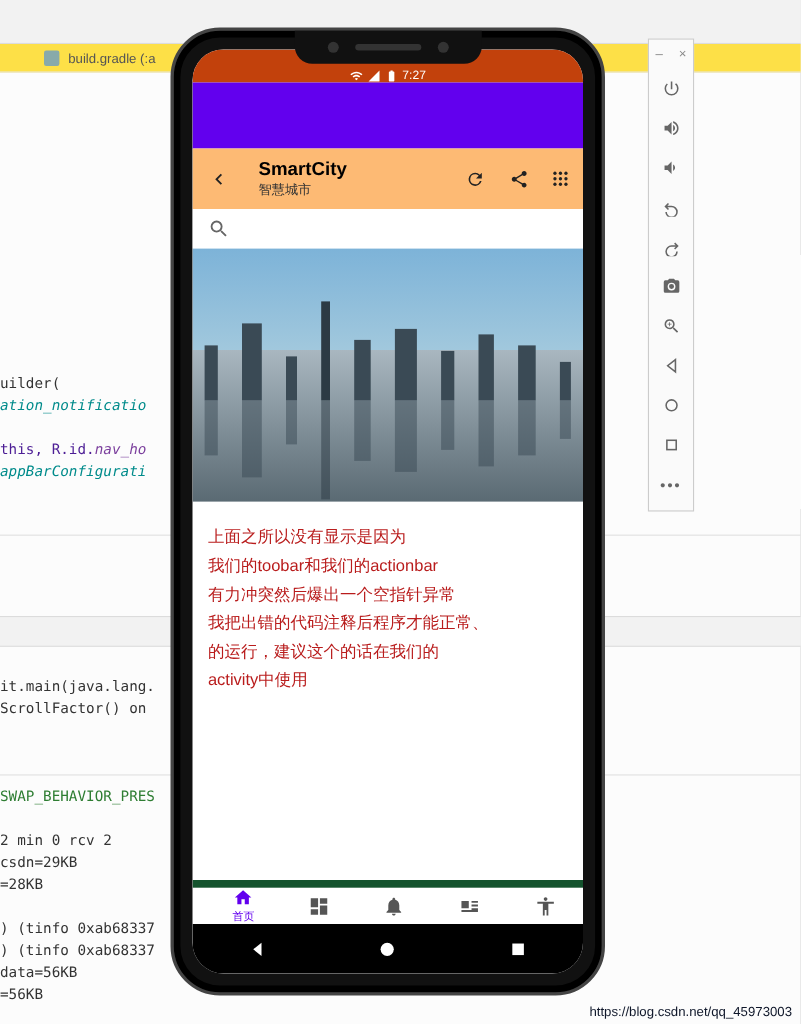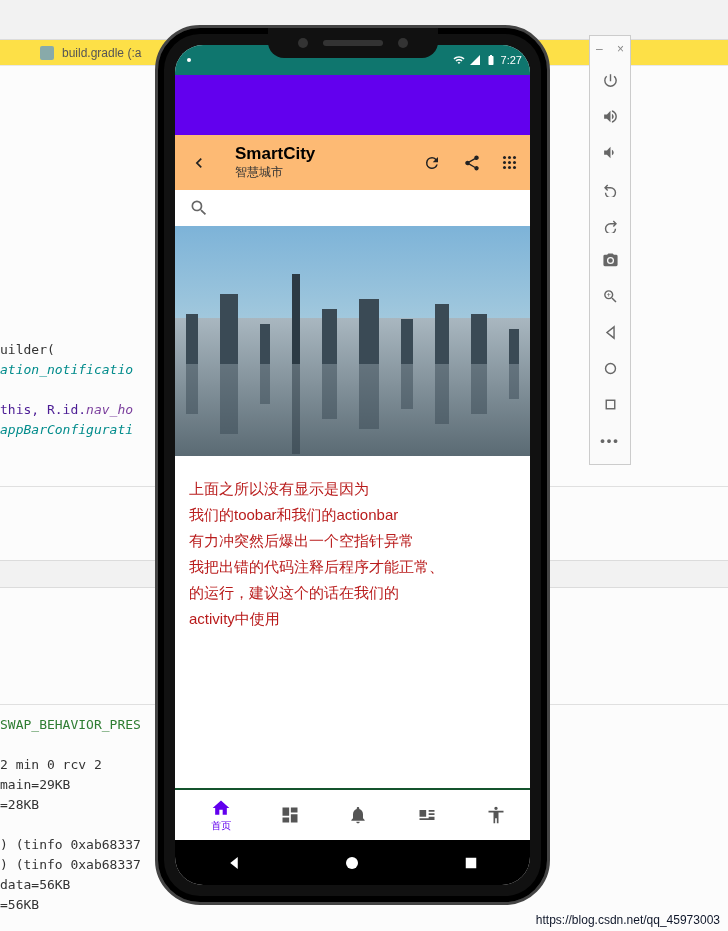--- a/index.html
+++ b/index.html
@@ -29,21 +29,21 @@
 
     
     .phone-frame { position:absolute; left:155px; top:25px; width:395px; height:880px; background:#111; border-radius:45px; border:3px solid #444; box-shadow:inset 0 0 0 6px #000; }
     .phone-screen { position:absolute; inset:17px; background:#fff; border-radius:28px; overflow:hidden; display:flex; flex-direction:column; }
     .notch { position:absolute; top:0; left:50%; transform:translateX(-50%); width:170px; height:30px; background:#111; border-bottom-left-radius:16px; border-bottom-right-radius:16px; z-index:5; }
     .notch::before{content:'';position:absolute;left:30px;top:10px;width:10px;height:10px;border-radius:50%;background:#333;}
     .notch::after{content:'';position:absolute;right:30px;top:10px;width:10px;height:10px;border-radius:50%;background:#333;}
     .notch-center{position:absolute;left:50%;top:12px;transform:translateX(-50%);width:60px;height:6px;border-radius:3px;background:#333;}
 
     
-    .status-bar { height:30px; background:#0f766e; color:#fff; display:flex; justify-content:space-between; align-items:center; padding:0 8px; font-size:11px; }
+    .status-bar { height:30px; background:#c2410c; color:#fff; display:flex; justify-content:space-between; align-items:center; padding:0 8px; font-size:11px;flex-direction:column; }
     .status-icons { display:flex; gap:4px; align-items:center; }
     .sicon { width:12px; height:12px; fill:#fff; }
     .clock { color:#fff; }
 
     
     .purple-area { height:60px; background:#6200ee; }
 
     
     .green-bar { height:55px; background:#fdba74; display:flex; align-items:center; padding:0 14px; gap:10px; }
     .back-icon { width:20px; height:20px; }
@@ -63,21 +63,21 @@
     .city-img { height:230px; background:linear-gradient(#7db3d8,#a1c8dd 40%,#a9b7c0 40%,#5a6a73); position:relative; overflow:hidden; }
     .skyline { position:absolute; bottom:40%; left:0; right:0; height:90px; display:flex; align-items:flex-end; justify-content:space-around; }
     .bldg { background:#3a4a55; }
     .b1{width:12px;height:50px;} .b2{width:18px;height:70px;} .b3{width:10px;height:40px;} .b4{width:8px;height:90px;background:#2c3a44;} .b5{width:15px;height:55px;} .b6{width:20px;height:65px;} .b7{width:12px;height:45px;} .b8{width:14px;height:60px;} .b9{width:16px;height:50px;} .b10{width:10px;height:35px;}
     .reflect { position:absolute; top:60%; left:0; right:0; height:40%; transform:scaleY(-1); opacity:.5; display:flex; align-items:flex-end; justify-content:space-around; }
 
     
     .anno { padding:20px 14px; font-size:15px; line-height:26px; color:#b91c1c; flex:1; }
 
     
-    .bnav { height:52px; display:flex; border-top:2px solid #14532d;padding-left:12px; }
+    .bnav { height:40px; display:flex; border-top:7px solid #14532d;padding-left:12px; }
     .bnav-item { flex:1; display:flex; flex-direction:column; align-items:center; justify-content:center; gap:1px; }
     .bnav-item svg { width:20px; height:20px; fill:#555; }
     .bnav-item.active svg { fill:#6200ee; }
     .bnav-item.active .lbl { color:#6200ee; font-size:10px; }
     .bnav-item .lbl { font-size:10px; color:#888; display:none; }
     .bnav-item.active .lbl { display:block; }
 
     
     .sysnav { height:45px; background:#000; display:flex; align-items:center; justify-content:space-around; border-bottom-left-radius:22px; border-bottom-right-radius:22px;}
     .sysnav svg { width:18px; height:18px; fill:#fff; }
@@ -103,27 +103,31 @@
     <span>uilder(</span><br>
     <span class="kw-teal">ation_notificatio</span><br>
     <br>
     <span><span style="color:#4c1d95">this, R.id.</span><span class="kw-purple">nav_ho</span></span><br>
     <span class="kw-teal">appBarConfigurati</span>
   </div>
 
   <div class="ide-hr hr1"></div>
   <div class="ide-hr hr2"></div>
 
+  <div class="code-block cb2">
+    <span>it.main(java.lang.</span><br>
+    <span>ScrollFactor() on </span>
+  </div>
 
   <div class="ide-hr hr3"></div>
 
   <div class="code-block cb3">
     <span class="kw-green">SWAP_BEHAVIOR_PRES</span><br><br>
     <span>2 min 0 rcv 2</span><br>
-    <span> main=29KB</span><br>
+    <span> csdn=29KB</span><br>
     <span>=28KB</span><br><br>
     <span>) (tinfo 0xab68337</span><br>
     <span>) (tinfo 0xab68337</span><br>
     <span> data=56KB</span><br>
     <span>=56KB</span>
   </div>
 
   <div class="watermark">https://blog.csdn.net/qq_45973003</div>
 </div>
 

